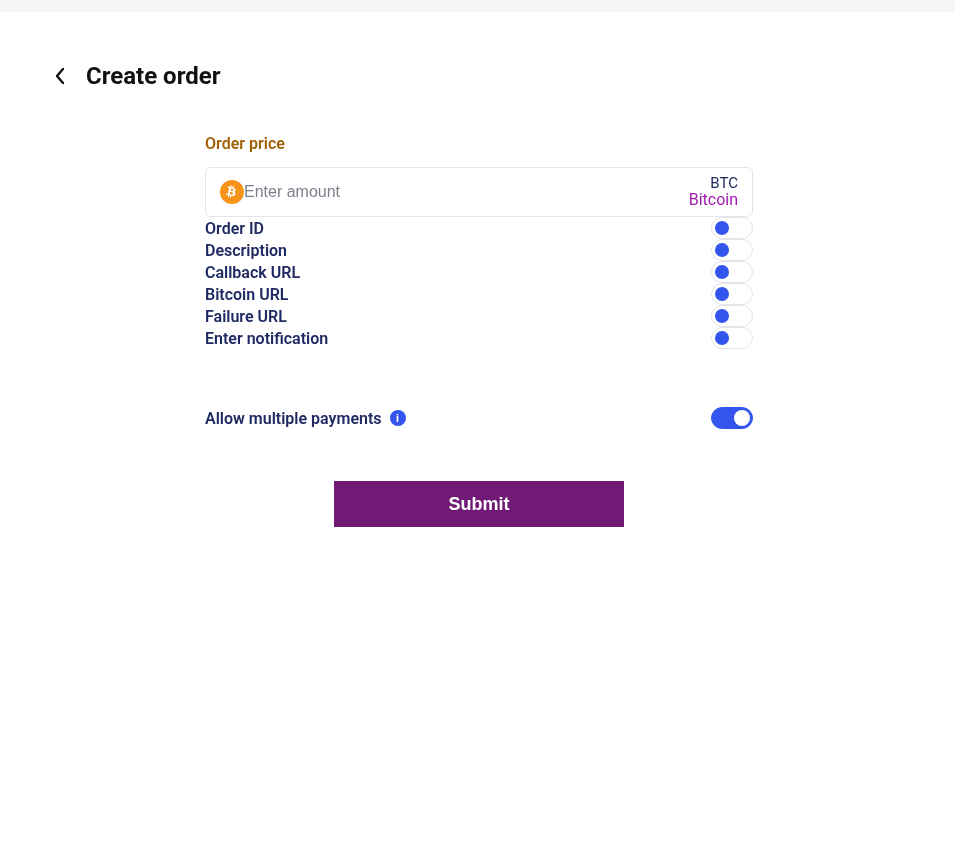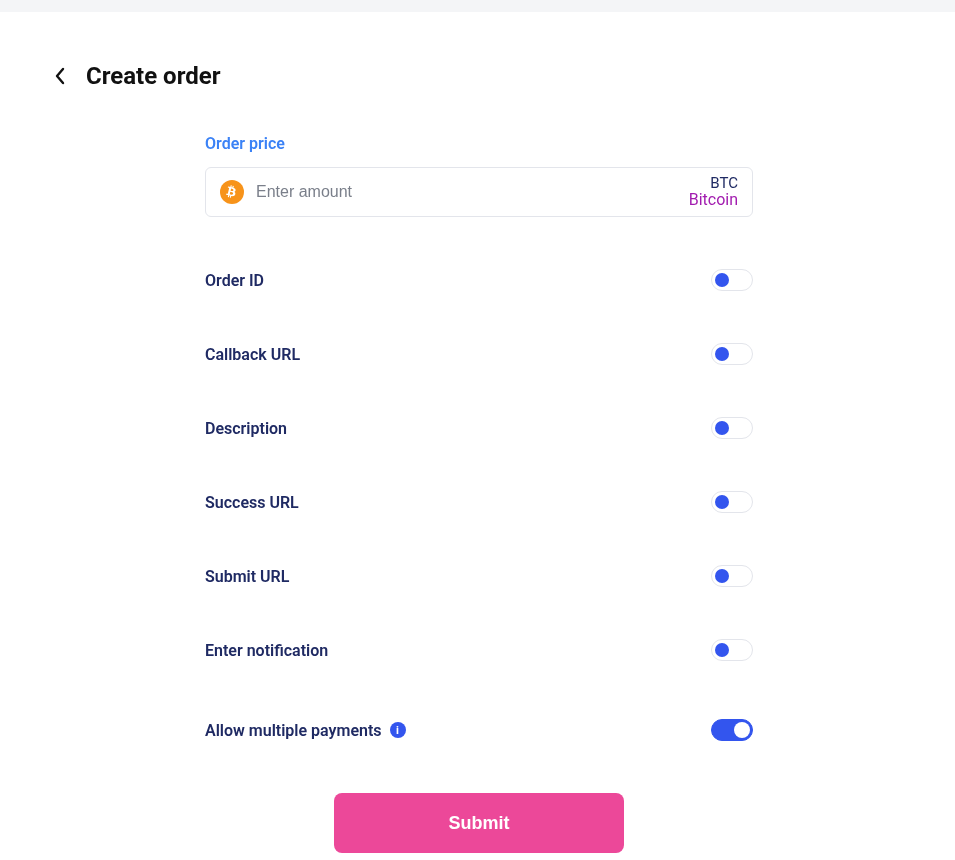--- a/index.html
+++ b/index.html
@@ -36,31 +36,30 @@
       font-weight: 700;
       color: #111111;
     }
     .form {
       margin-left: 155px;
       width: 548px;
     }
     .field-label {
       font-size: 16px;
       font-weight: 600;
-      color: #3b82f6;
+      color: #a16207;
       margin-bottom: 14px;
     }
     .price-input-wrap {
       border: 1px solid #e3e5eb;
       border-radius: 6px;
       height: 50px;
       display: flex;
       align-items: center;
       padding: 0 14px;
-      gap: 12px;
     }
     .btc-icon {
       width: 24px;
       height: 24px;
       flex-shrink: 0;
     }
     .price-input {
       flex: 1;
       border: none;
       outline: none;
@@ -81,21 +80,20 @@
       color: #1f2a63;
     }
     .currency-name {
       font-size: 16px;
       color: #a21caf;
     }
     .toggle-row {
       display: flex;
       align-items: center;
       justify-content: space-between;
-      margin-top: 52px;
     }
     .toggle-row:first-of-type {
       margin-top: 50px;
     }
     .toggle-label-wrap {
       display: flex;
       align-items: center;
       gap: 8px;
     }
     .toggle-label {
@@ -151,24 +149,24 @@
       border-radius: 50%;
       background: #fff;
     }
     .submit-wrap {
       display: flex;
       justify-content: center;
       margin-top: 52px;
     }
     .submit-btn {
       width: 290px;
-      height: 60px;
+      height: 46px;
       border: none;
-      border-radius: 8px;
-      background: #ec4899;
+      border-radius: 0;
+      background: #701a75;
       color: #fff;
       font-size: 18px;
       font-weight: 600;
       cursor: pointer;
     }
   </style>
 </head>
 <body>
 
 <div class="top-bar"></div>
@@ -205,48 +203,48 @@
       <div class="toggle-label-wrap">
         <span class="toggle-label">Order ID</span>
       </div>
       <div class="toggle off">
           <div class="knob"></div>
         </div>
     </div>
 
     <div class="toggle-row">
       <div class="toggle-label-wrap">
+        <span class="toggle-label">Description</span>
+      </div>
+      <div class="toggle off">
+          <div class="knob"></div>
+        </div>
+    </div>
+
+    <div class="toggle-row">
+      <div class="toggle-label-wrap">
         <span class="toggle-label">Callback URL</span>
       </div>
       <div class="toggle off">
           <div class="knob"></div>
         </div>
     </div>
 
     <div class="toggle-row">
       <div class="toggle-label-wrap">
-        <span class="toggle-label">Description</span>
-      </div>
-      <div class="toggle off">
-          <div class="knob"></div>
-        </div>
-    </div>
-
-    <div class="toggle-row">
-      <div class="toggle-label-wrap">
-        <span class="toggle-label">Success URL</span>
-      </div>
-      <div class="toggle off">
-          <div class="knob"></div>
-        </div>
-    </div>
-
-    <div class="toggle-row">
-      <div class="toggle-label-wrap">
-        <span class="toggle-label">Submit URL</span>
+        <span class="toggle-label">Bitcoin URL</span>
+      </div>
+      <div class="toggle off">
+          <div class="knob"></div>
+        </div>
+    </div>
+
+    <div class="toggle-row">
+      <div class="toggle-label-wrap">
+        <span class="toggle-label">Failure URL</span>
       </div>
       <div class="toggle off">
           <div class="knob"></div>
         </div>
     </div>
 
     <div class="toggle-row">
       <div class="toggle-label-wrap">
         <span class="toggle-label">Enter notification</span>
       </div>

